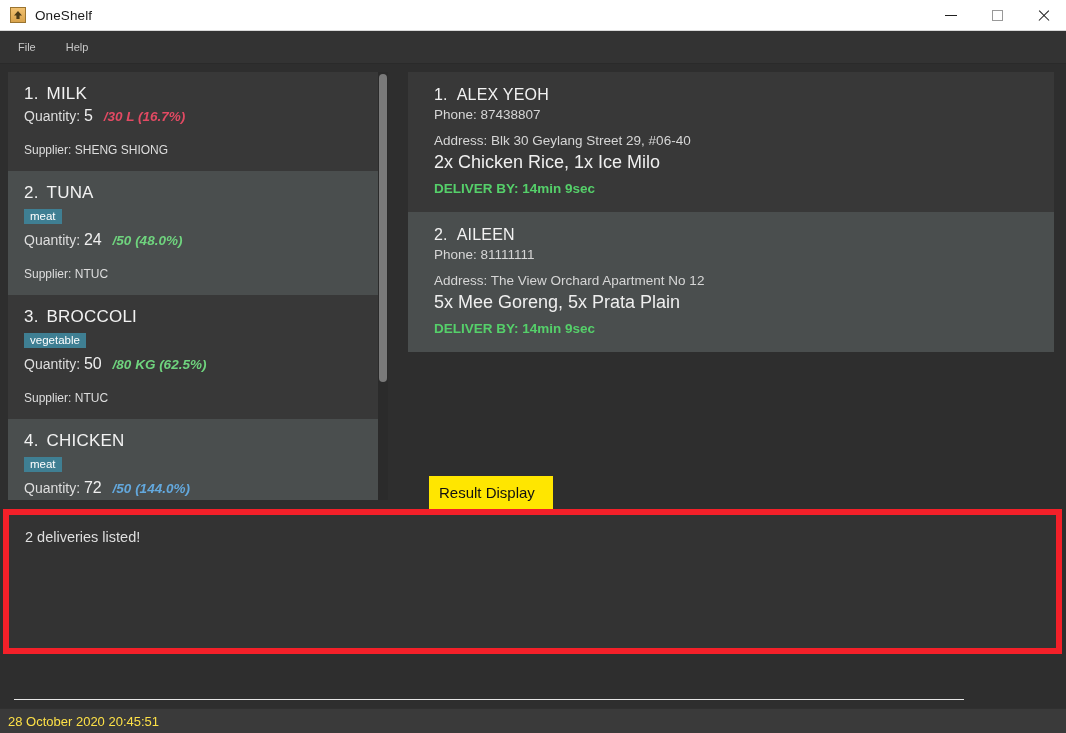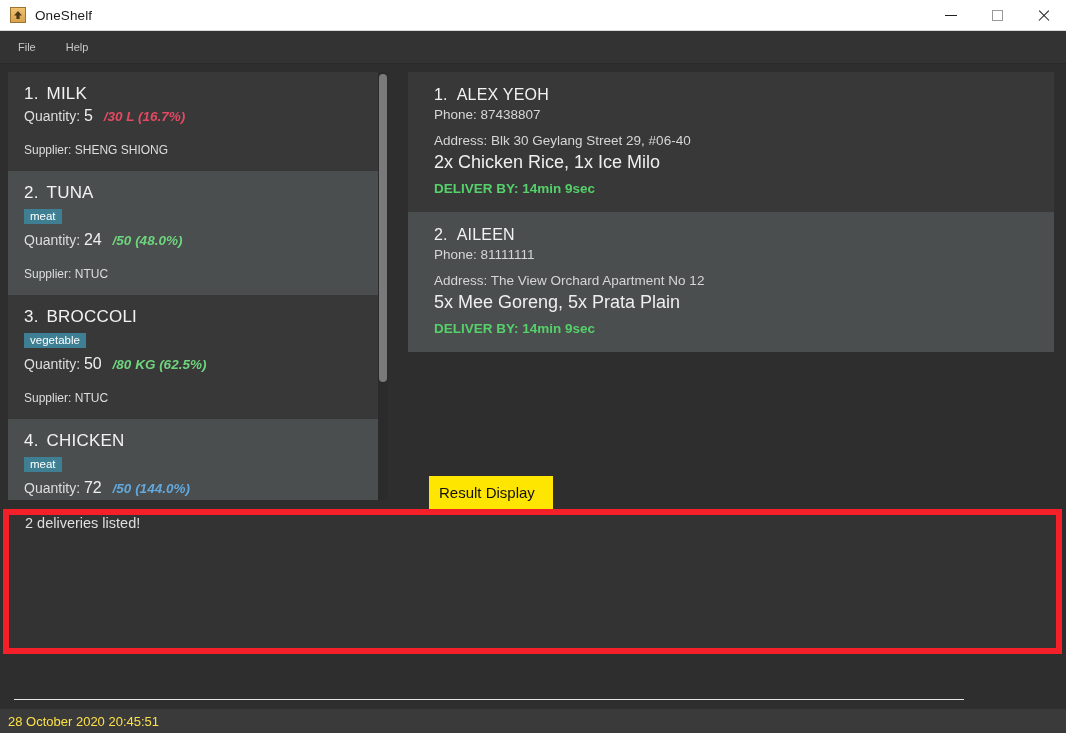--- a/index.html
+++ b/index.html
@@ -123,21 +123,21 @@
   .d-order { font-size: 18px; color: #efefef; margin-top: 4px; }
   .d-deliver { font-size: 13.5px; color: #55d06a; font-weight: bold; margin-top: 8px; }
 
   
   #result-box {
     position: absolute; left: 3px; top: 509px; width: 1059px; height: 145px;
     border: 6px solid #f32029;
     background: #333333;
   }
   #result-text {
-    font-size: 14.5px; color: #dfdfdf; padding: 0 16px;
+    font-size: 14.5px; color: #dfdfdf; padding: 14px 16px;
   }
   #result-label {
     position: absolute; left: 429px; top: 476px; width: 124px; height: 33px;
     background: #ffe600; color: #111111;
     font-size: 15px; display: flex; align-items: center; padding-left: 10px;
     z-index: 5;
   }
 
   
   #input-row {

